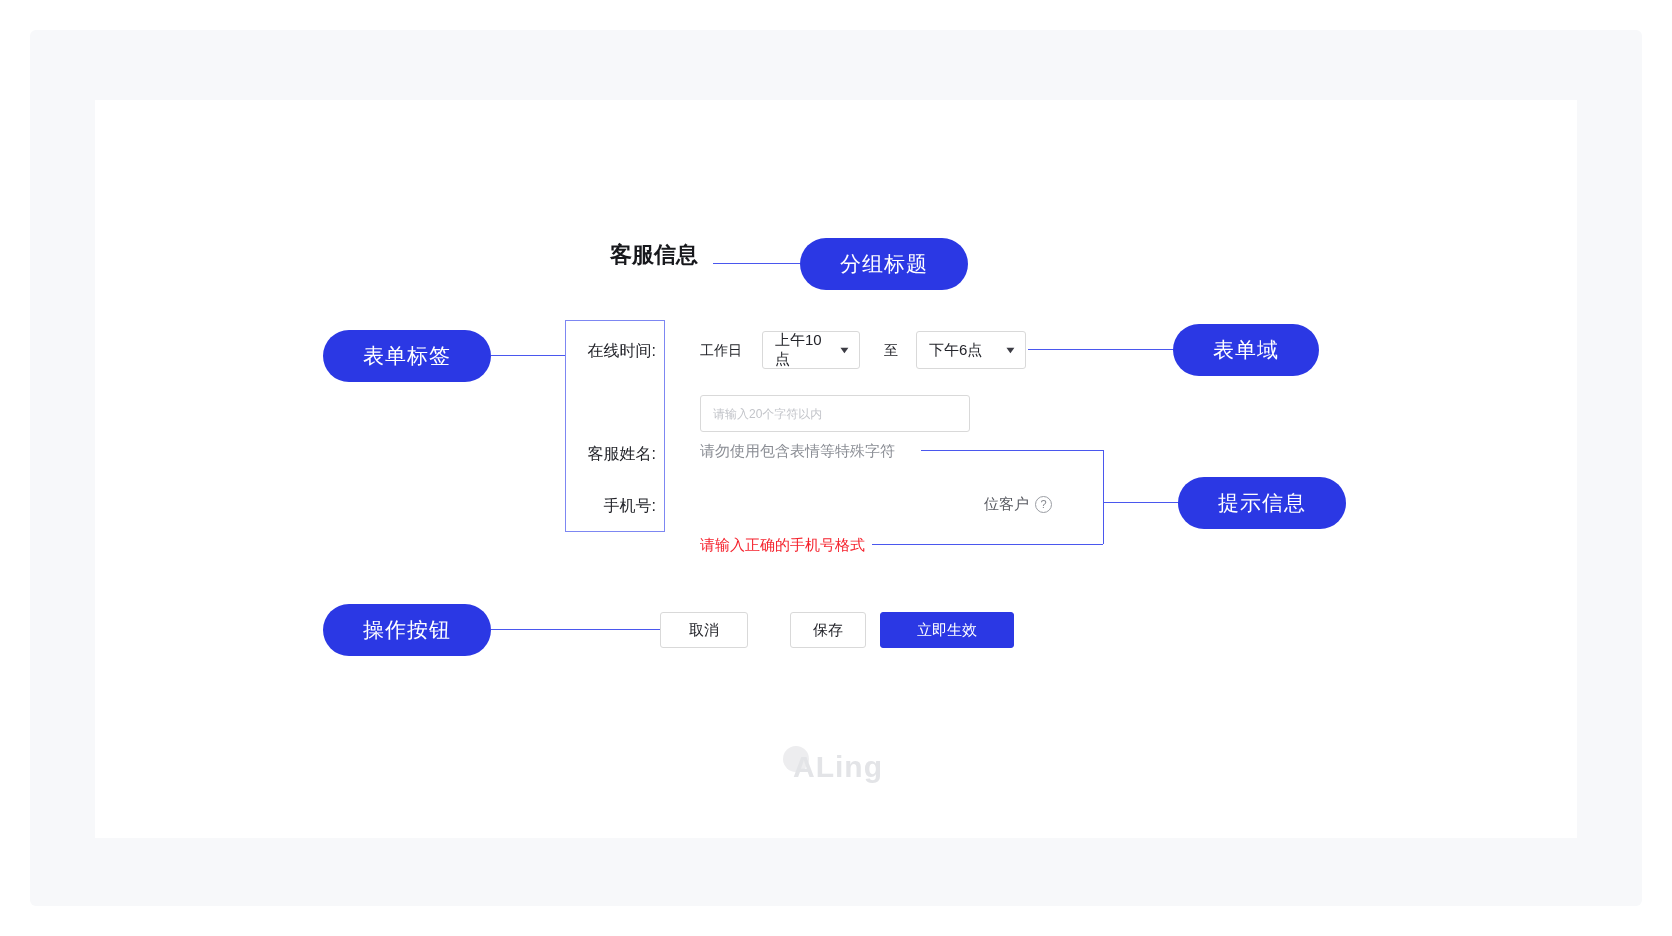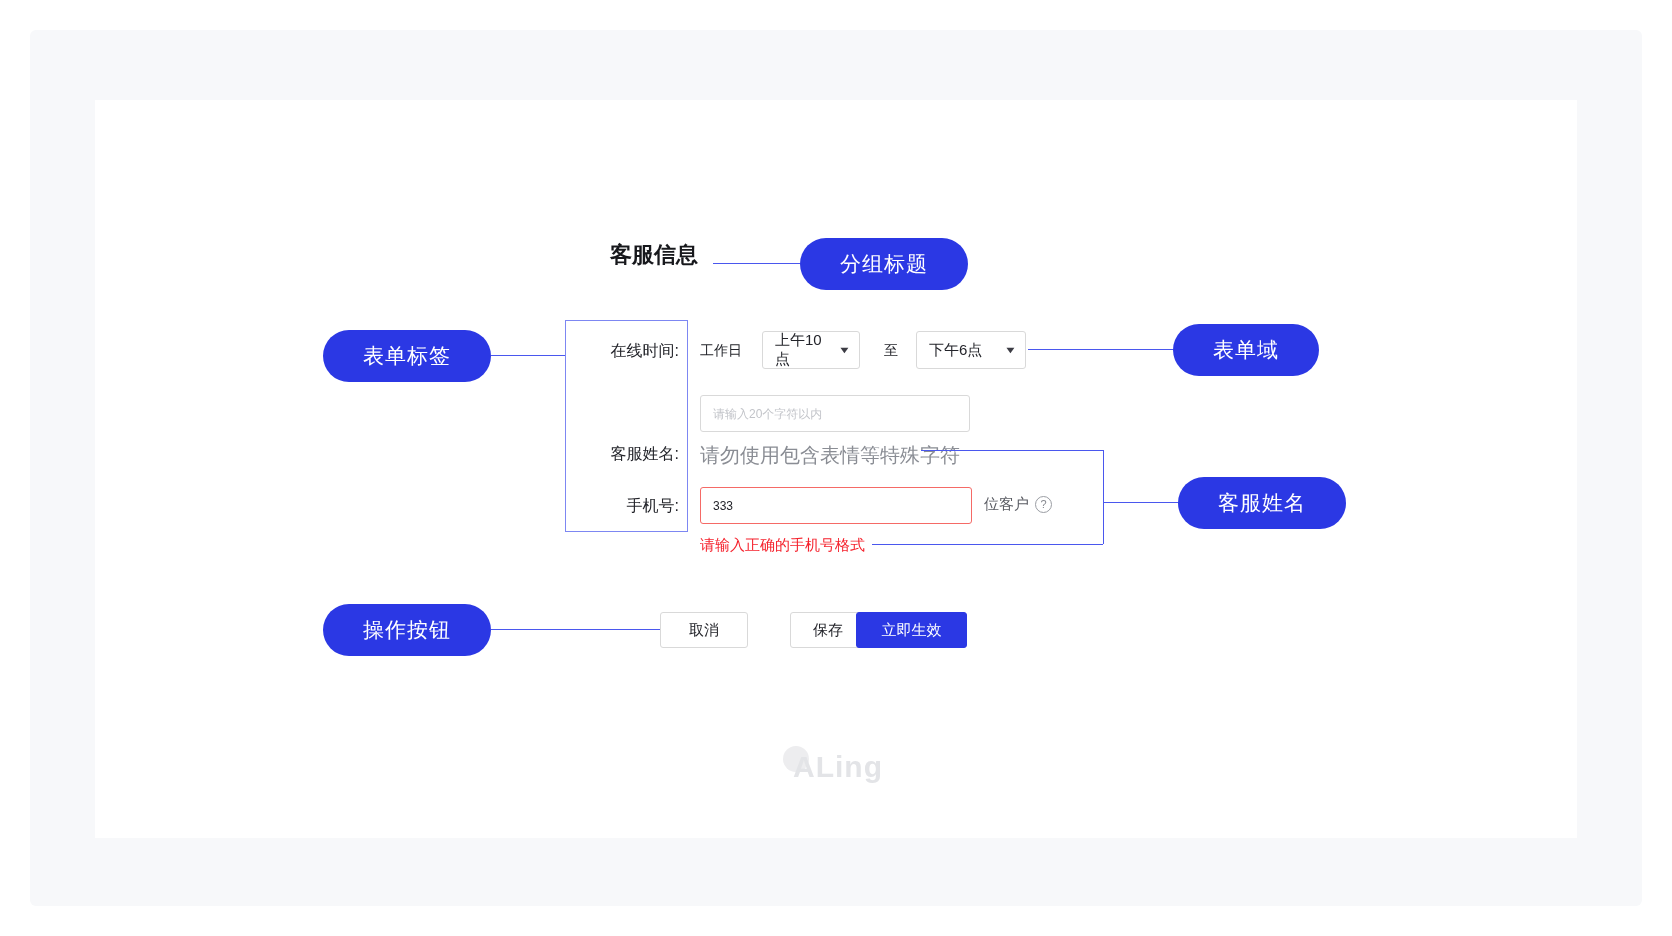--- a/index.html
+++ b/index.html
@@ -25,21 +25,21 @@
   .select { position:absolute; height:38px; border:1px solid #d9d9d9; border-radius:3px; background:#fff;
             display:flex; align-items:center; justify-content:space-between; padding:0 10px 0 12px;
             font-size:15px; color:#23242a; cursor:pointer; }
   .caret { font-size:9px; color:#3c3c44; margin-left:12px; transform:scaleX(1.5); }
 
   .text-input { position:absolute; height:37px; border:1px solid #d9d9d9; border-radius:3px; padding:0 12px;
                 font-size:12px; color:#23242a; outline:none; font-family:inherit; background:#fff; }
   .text-input::placeholder { color:#c2c4c9; }
   .text-input.error { border-color:#f56a66; }
 
-  .help-text  { position:absolute; font-size:20px; color:#8a8d94; white-space:nowrap; }
+  .help-text  { position:absolute; font-size:15px; color:#8a8d94; white-space:nowrap; }
   .error-text { position:absolute; font-size:15px; color:var(--error); white-space:nowrap; }
 
   .suffix { position:absolute; display:flex; align-items:center; gap:6px; font-size:15px; color:#5a5c63; white-space:nowrap; }
   .q-icon { width:17px; height:17px; border:1px solid #9a9da3; border-radius:50%; color:#85888e;
             font-size:11px; line-height:1; display:flex; align-items:center; justify-content:center; cursor:pointer; }
 
   .btn { position:absolute; height:36px; border-radius:3px; font-size:15px; display:flex; align-items:center;
          justify-content:center; cursor:pointer; font-family:inherit; white-space:nowrap; }
   .btn.ghost   { background:#fff; border:1px solid #d9d9d9; color:#23242a; }
   .btn.primary { background:var(--accent); border:1px solid var(--accent); color:#fff; }
@@ -55,21 +55,21 @@
   <div class="stage"></div>
   <div class="card"></div>
 
   <div class="section-title" style="left:610px; top:240px;">客服信息</div>
   <div class="hline" style="left:713px; top:263px; width:87px;"></div>
   <div class="pill" style="left:323px; top:330px; width:168px; height:52px;">表单标签</div>
 
   <div class="pill" style="left:800px; top:238px; width:168px; height:52px;">分组标题</div>
   <div class="hline" style="left:491px; top:355px; width:74px;"></div>
 
-  <div class="label-box" style="left:565px; top:320px; width:123px; height:212px;">
+  <div class="label-box" style="left:565px; top:320px; width:100px; height:212px;">
     <div class="form-label" style="top:20px;">在线时间:</div>
     <div class="form-label" style="top:83px;margin-top:40px;">客服姓名:</div>
     <div class="form-label" style="top:175px;">手机号:</div>
   </div>
 
   <div class="ctl-text" style="left:700px; top:341px;">工作日</div>
   <div class="select" style="left:762px; top:331px; width:98px;">
     <span>上午10点</span>
     <span class="caret">▼</span>
   </div>
@@ -77,36 +77,35 @@
   <div class="select" style="left:916px; top:331px; width:110px;">
     <span>下午6点</span>
     <span class="caret">▼</span>
   </div>
   <div class="hline" style="left:1028px; top:349px; width:145px;"></div>
   <div class="pill" style="left:1173px; top:324px; width:146px; height:52px;">表单域</div>
 
   <input class="text-input" style="left: 700px; top: 395px; width: 270px;" placeholder="请输入20个字符以内">
   <div class="help-text" style="left:700px; top:442px;">请勿使用包含表情等特殊字符</div>
 
-  <input class="text-input error" style="left: 700px; top: 487px; width: 272px;" value="333">
   <div class="suffix" style="left:984px; top:495px;">
     <span>位客户</span>
     <span class="q-icon">?</span>
   </div>
   <div class="error-text" style="left:700px; top:536px;">请输入正确的手机号格式</div>
 
   <div class="hline" style="left:921px; top:450px; width:182px;"></div>
   <div class="hline" style="left:872px; top:544px; width:231px;"></div>
   <div class="vline" style="left:1103px; top:450px; height:94px;"></div>
   <div class="hline" style="left:1104px; top:502px; width:74px;"></div>
-  <div class="pill" style="left:1178px; top:477px; width:168px; height:52px;">客服姓名</div>
+  <div class="pill" style="left:1178px; top:477px; width:168px; height:52px;">提示信息</div>
 
   <div class="pill" style="left:323px; top:604px; width:168px; height:52px;">操作按钮</div>
   <div class="hline" style="left:491px; top:629px; width:206px;"></div>
   <button class="btn ghost" style="left:660px; top:612px; width:88px;">取消</button>
   <button class="btn ghost" style="left:790px; top:612px; width:76px;">保存</button>
-  <button class="btn primary" style="left:856px; top:612px; width:111px;">立即生效</button>
+  <button class="btn primary" style="left:880px; top:612px; width:134px;">立即生效</button>
 
   <div class="watermark">
     <div class="dot"></div>
     <div class="wm-text">ALing</div>
   </div>
 </div>
 
 </body></html>

